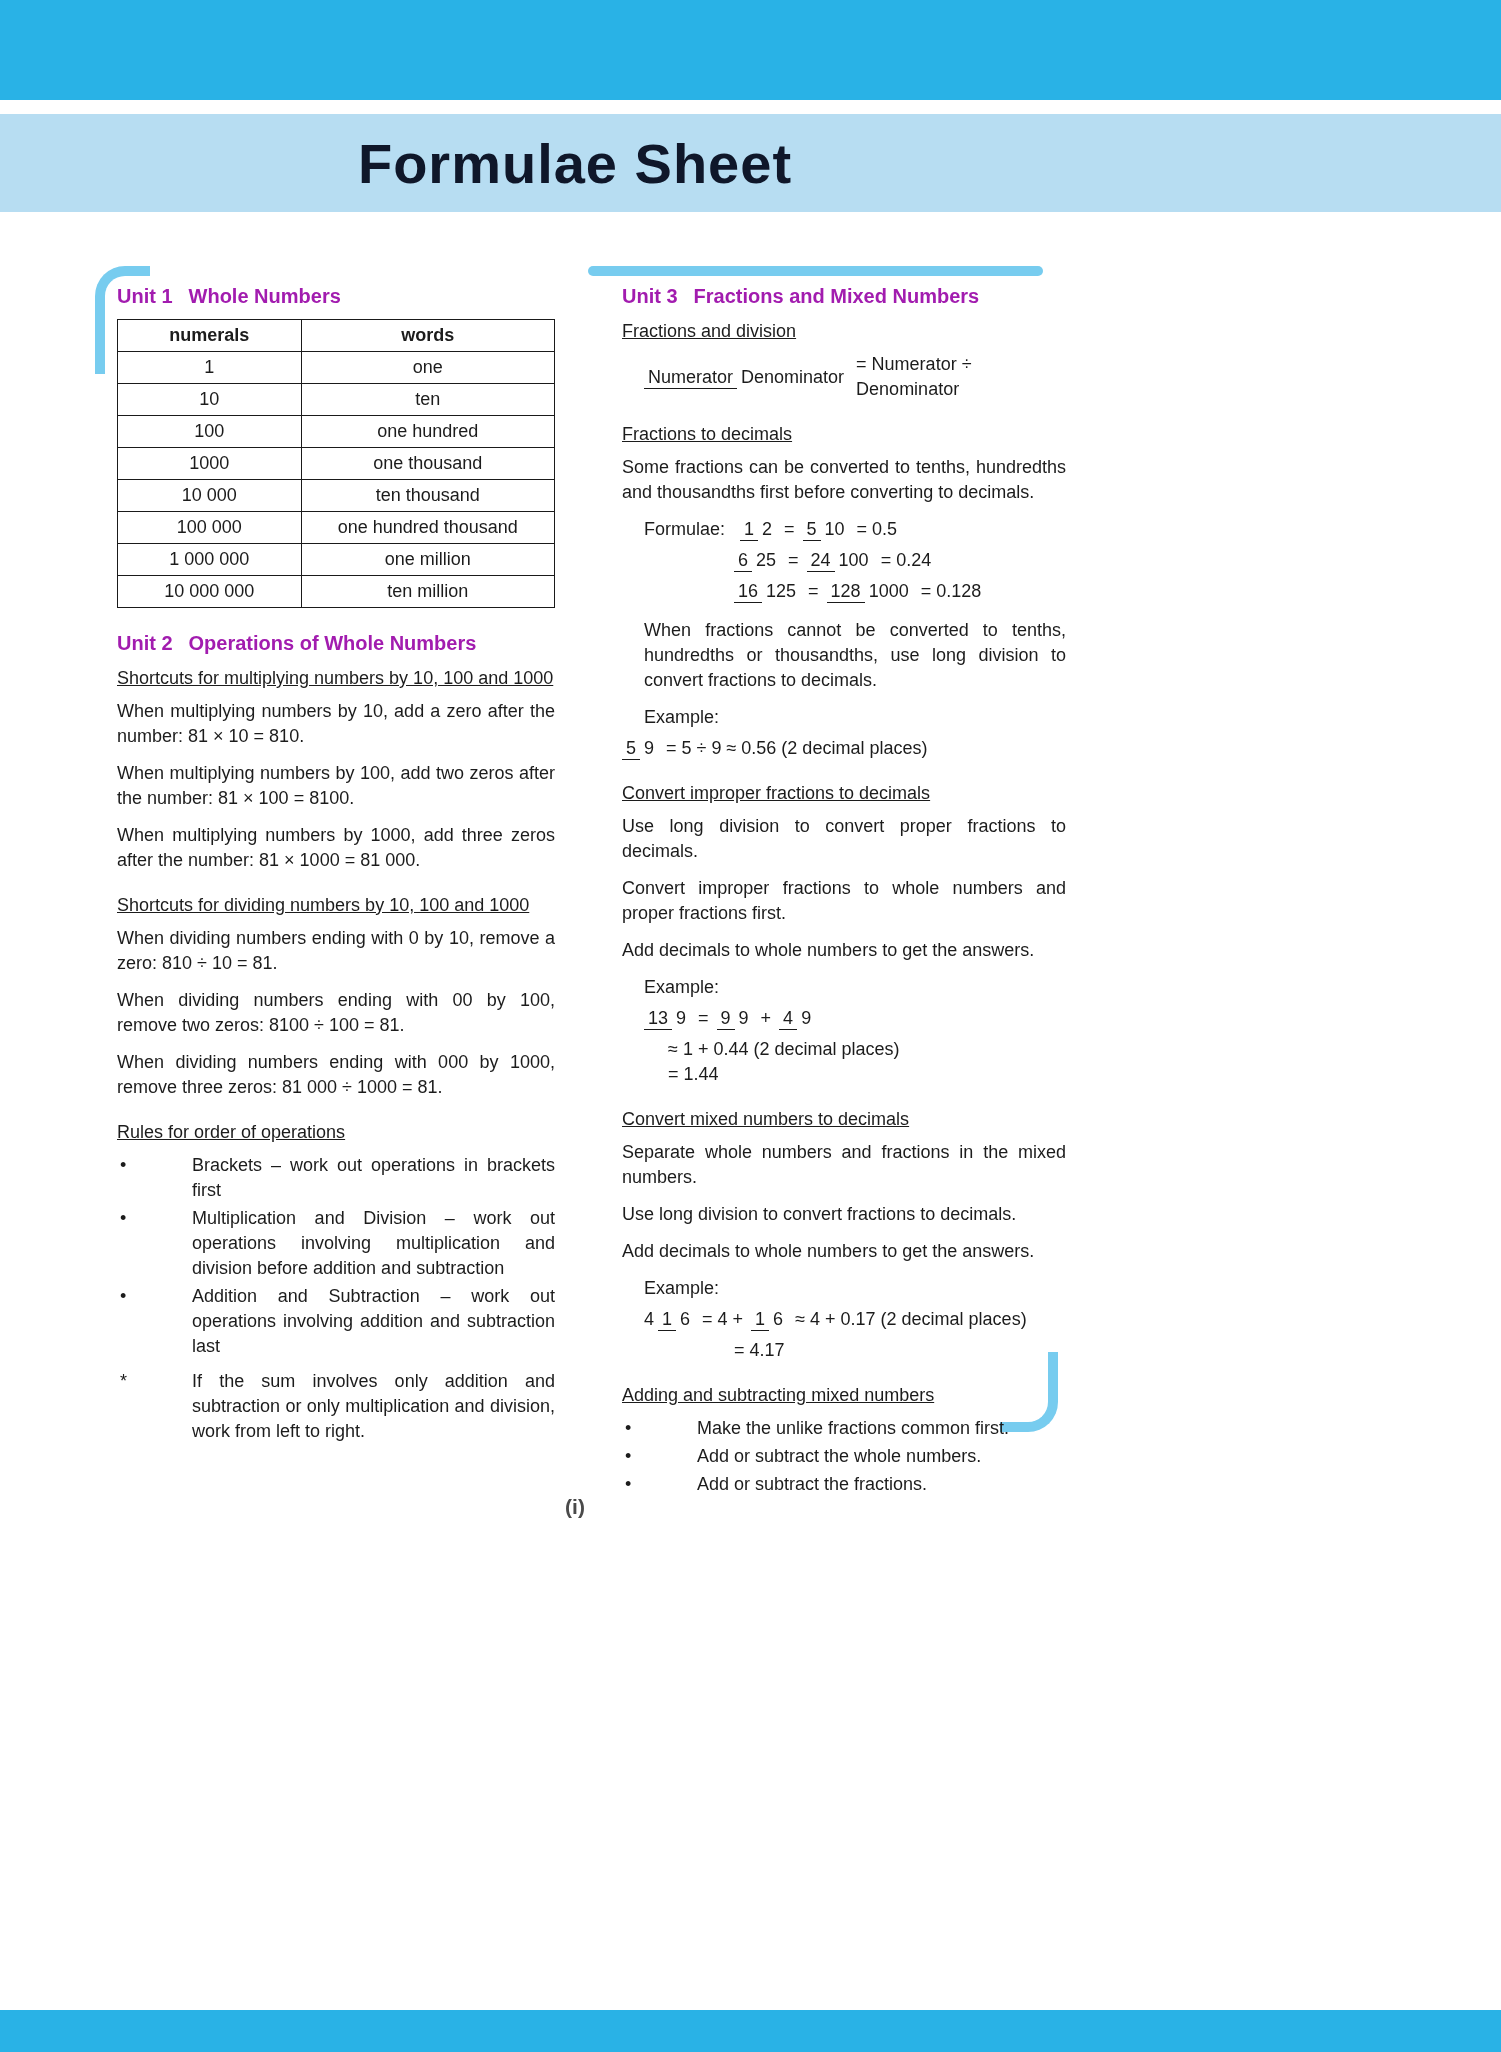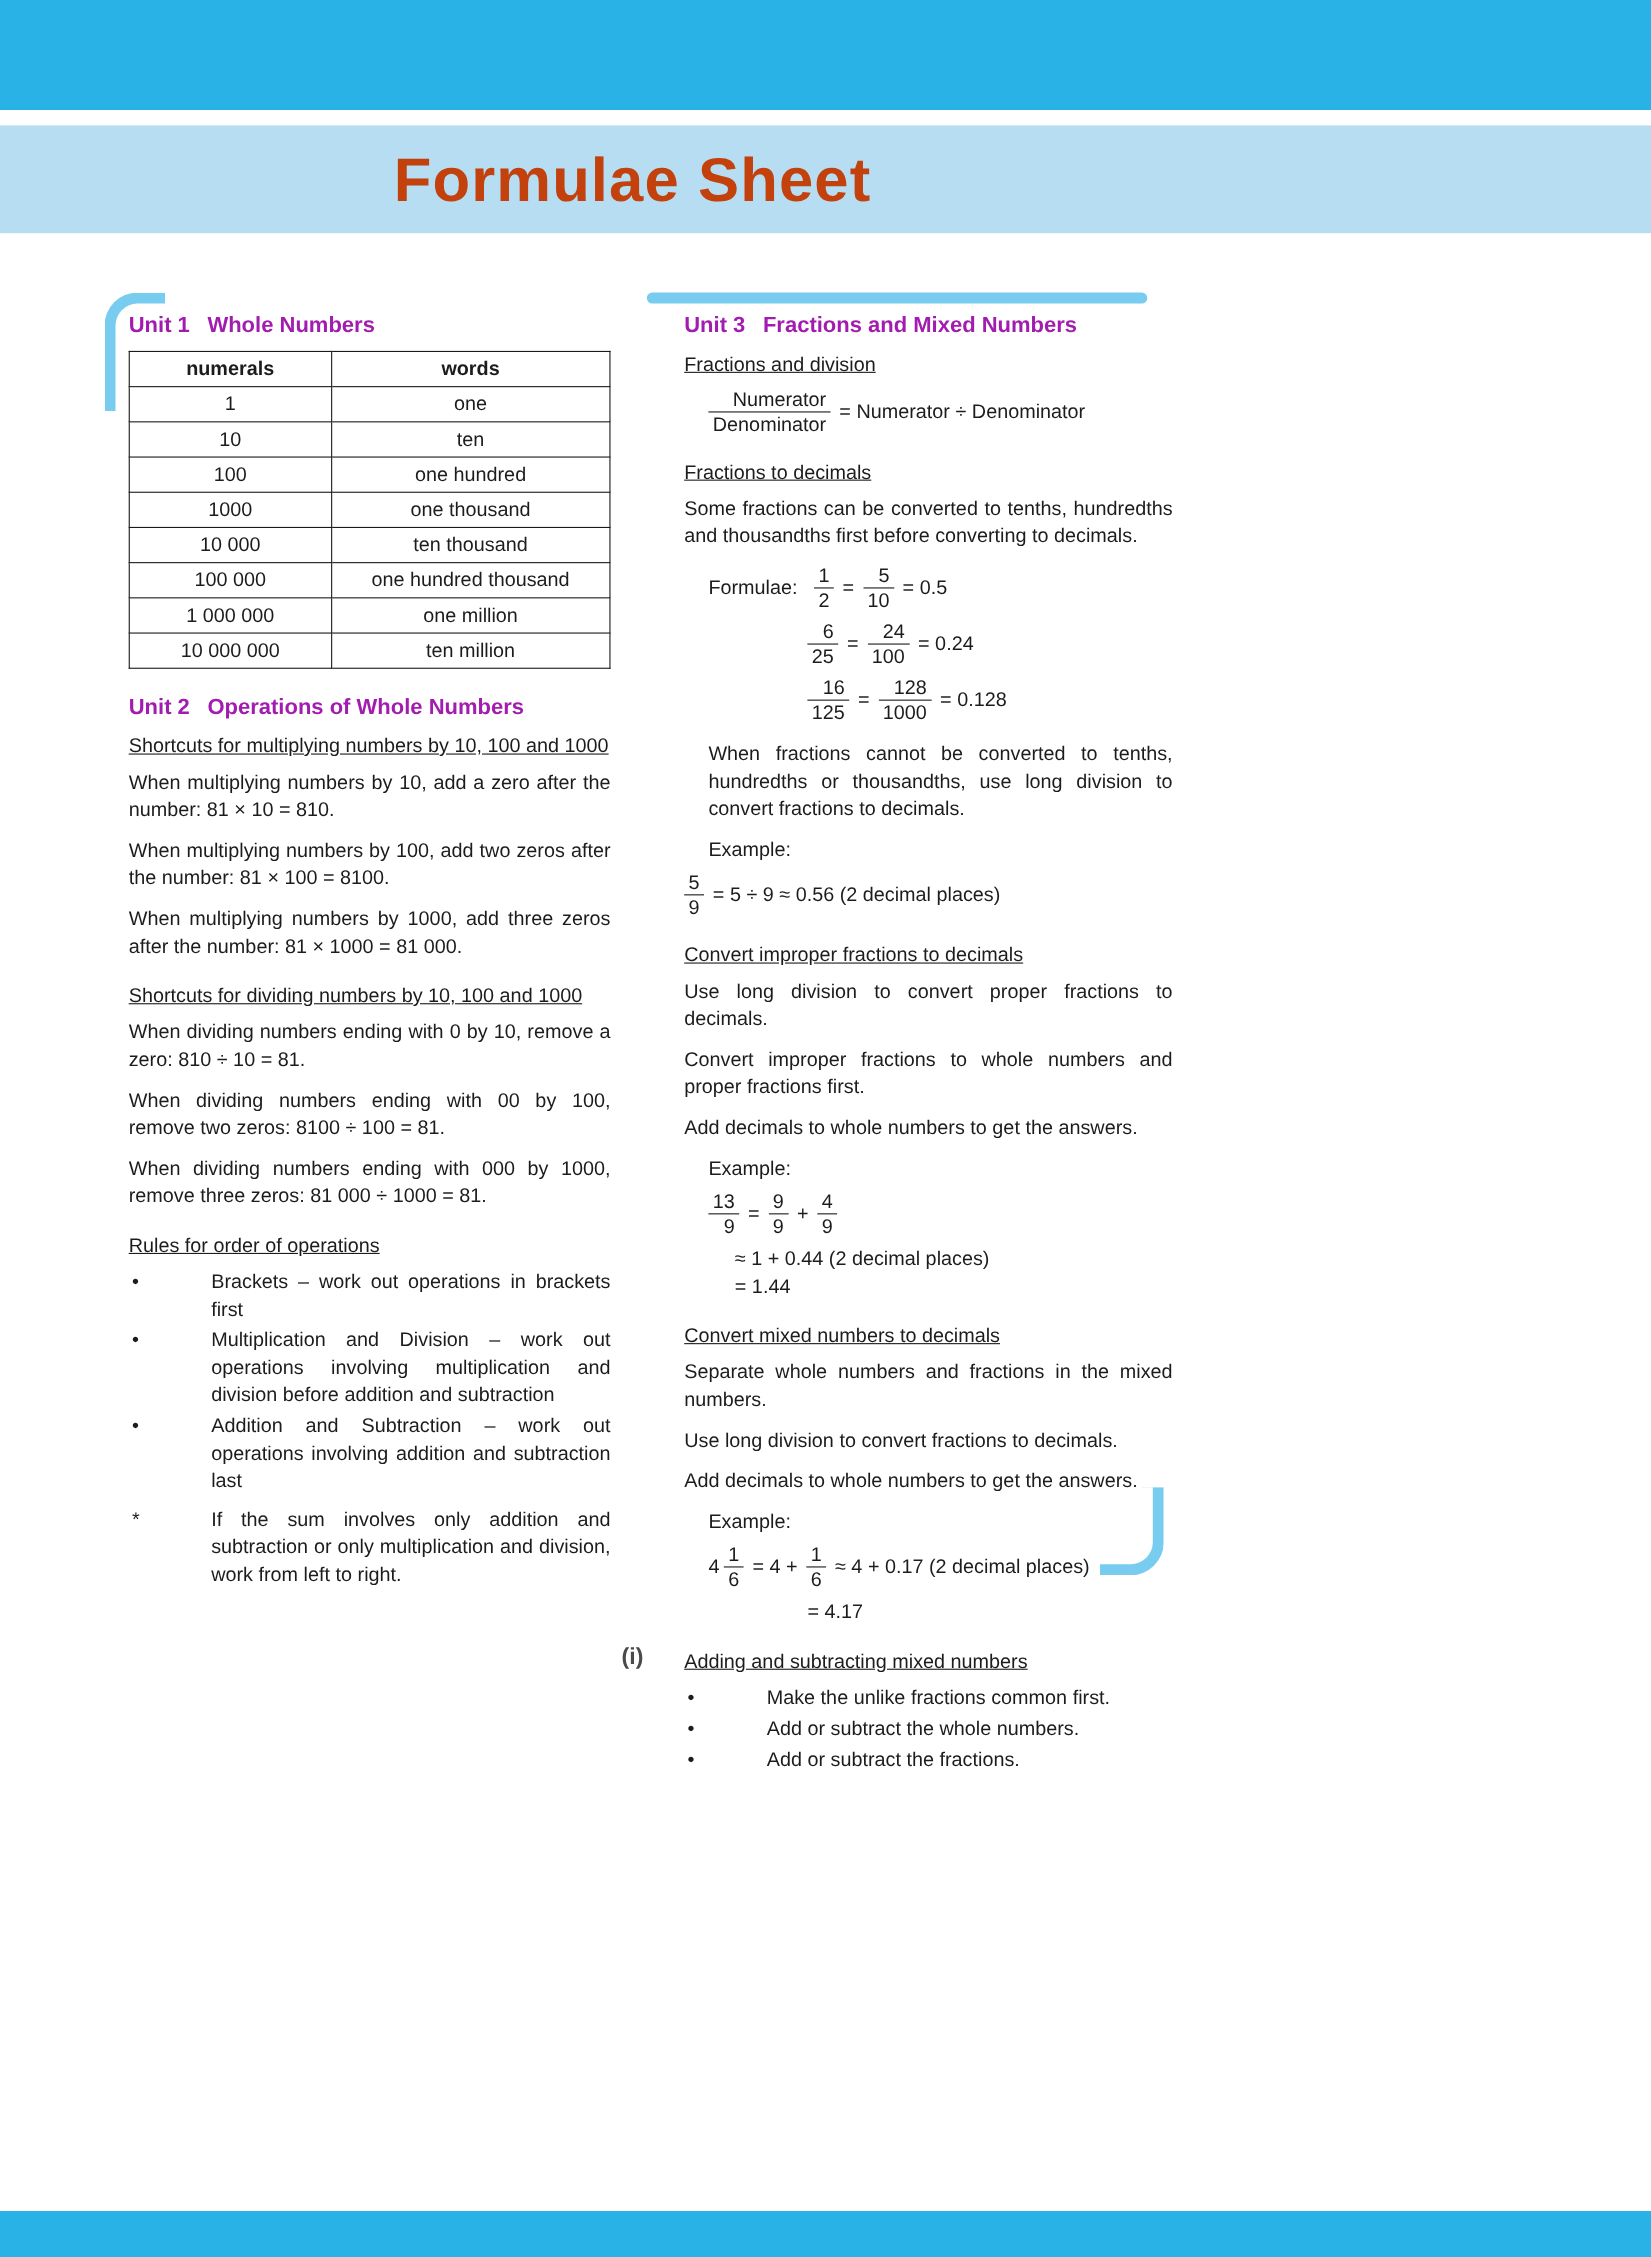--- a/index.html
+++ b/index.html
@@ -8,21 +8,21 @@
     width:1501px; height:2052px; position:relative;
     font-family:"Liberation Sans", sans-serif;
     color:#1c1c1c; font-size:18px; line-height:25px;
   }
 
   
   .bar-top   { position:absolute; top:0; left:0; width:100%; height:100px; background:#29b2e6; }
   .title-band{ position:absolute; top:114px; left:0; width:100%; height:98px; background:#b7ddf2; }
   .page-title{
     position:absolute; top:50%; left:0; width:1150px; transform:translateY(-50%);
-    text-align:center; font-size:56px; font-weight:bold; letter-spacing:1px; color:#c2410c;
+    text-align:center; font-size:56px; font-weight:bold; letter-spacing:1px; color:#0f172a;
   }
   .bar-bottom{ position:absolute; bottom:0; left:0; width:100%; height:42px; background:#29b2e6; }
   .footer{
     position:absolute; top:1494px; left:0; width:1150px; text-align:center;
     font-weight:bold; font-size:21px; color:#4a4a4a;
   }
 
   
   .corner-tl{ position:absolute; left:95px; top:266px; width:55px; height:108px;
     border-left:10px solid #77ccef; border-top:10px solid #77ccef; border-top-left-radius:30px; }
@@ -51,21 +51,21 @@
   .num-table th{ font-weight:bold; }
   .num-table td:first-child, .num-table th:first-child{ width:42%; }
 
   
   .bullet-row{ display:flex; margin-bottom:3px; }
   .bullet-row .marker{ width:30px; flex:none; padding-left:3px; }
   .bullet-row .btext{ flex:1; text-align:justify;margin-left:45px; }
   .note-row{ margin-top:10px; }
 
   
-  .frac{ display:inline-flex; flex-direction:column; text-align:right;
+  .frac{ display:inline-flex; flex-direction:row; text-align:center;
     line-height:22px; flex:none; }
   .frac .num{ border-bottom:1.7px solid #1a1a1a; padding:0 4px; }
   .frac .den{ padding:0 4px; }
   .eq-row{ display:flex; align-items:center; gap:8px; margin:6px 0; }
   .ind1{ padding-left:22px; }
   .ind2{ padding-left:46px; }
   .ind3{ padding-left:112px; }
   .ex-label{ min-width:88px; flex:none; }
   .whole{ margin-right:-4px; }
   .mb-sm{ margin-bottom:4px; }

